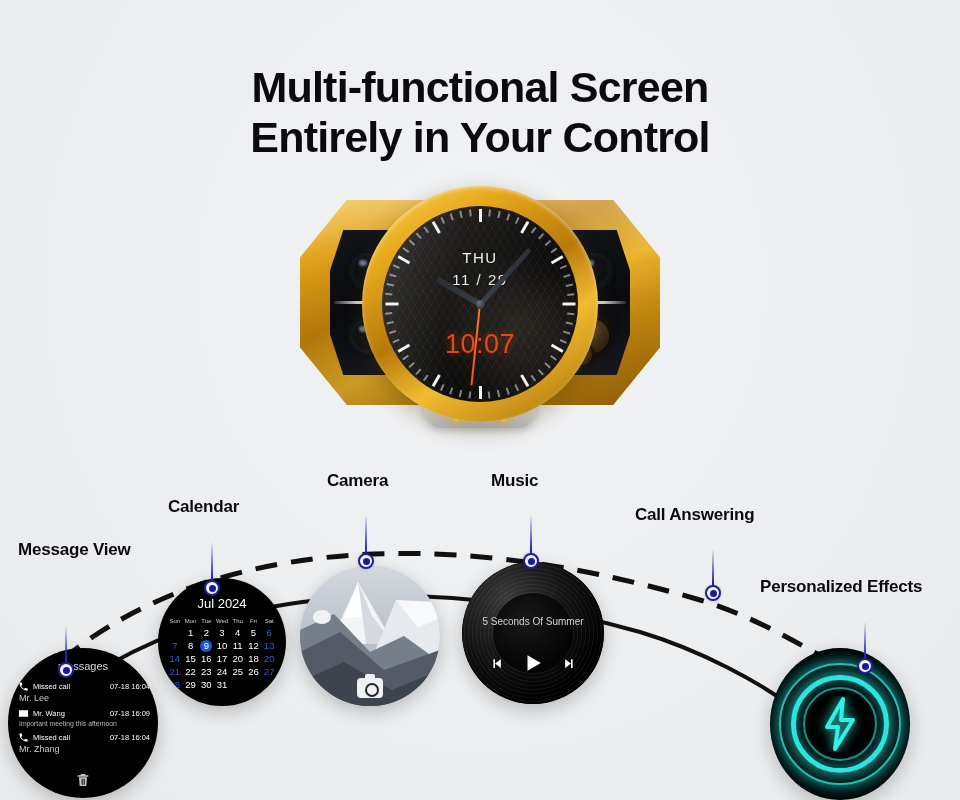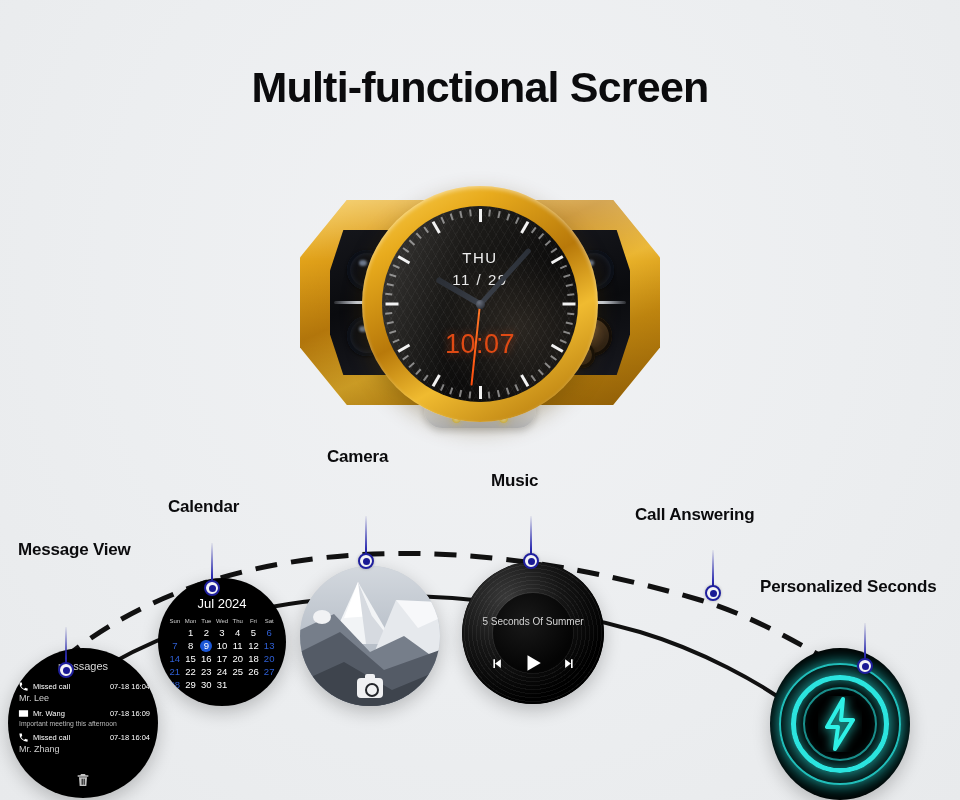--- a/index.html
+++ b/index.html
@@ -378,20 +378,21 @@
   }
   .fx-bolt svg { width: 44px; height: 56px; display: block; }
 </style>
 </head>
 <body>
 
 <div id="page">
 
   <div class="headline">
     <span>Multi-functional Screen</span>
+    <span class="l2">Entirely in Your Control</span>
   </div>
 
   <div class="device-wrap">
     <div class="body-oct"></div>
 
     <div class="sensor-pod left">
       <div class="pod-bar"></div>
       <div class="lens" style="left:17px;top:20px;"></div>
       <div class="lens" style="left:17px;top:86px;"></div>
     </div>
@@ -633,35 +634,35 @@
       <div class="feat-label" style="left: 18px; top: 540px;">Message View</div>
       <div class="pin" style="left: 56px; top: 612px; width: 20px; height: 66px;">
         <div class="pin-stem" style="height: 42px;"></div>
         <div class="pin-dot"></div>
       </div>
       <div class="feat-label" style="left: 168px; top: 497px;">Calendar</div>
       <div class="pin" style="left: 202px; top: 528px; width: 20px; height: 68px;">
         <div class="pin-stem" style="height: 44px;"></div>
         <div class="pin-dot"></div>
       </div>
-      <div class="feat-label" style="left: 327px; top: 447px;">Camera</div>
+      <div class="feat-label" style="left: 327px; top: 471px;">Camera</div>
       <div class="pin" style="left: 356px; top: 501px; width: 20px; height: 68px;">
         <div class="pin-stem" style="height: 44px;"></div>
         <div class="pin-dot"></div>
       </div>
       <div class="feat-label" style="left: 491px; top: 471px;">Music</div>
       <div class="pin" style="left: 521px; top: 501px; width: 20px; height: 68px;">
         <div class="pin-stem" style="height: 44px;"></div>
         <div class="pin-dot"></div>
       </div>
       <div class="feat-label" style="left: 635px; top: 505px;">Call Answering</div>
       <div class="pin" style="left: 703px; top: 535px; width: 20px; height: 66px;">
         <div class="pin-stem" style="height: 42px;"></div>
         <div class="pin-dot"></div>
       </div>
-      <div class="feat-label" style="left: 760px; top: 577px;">Personalized Seconds</div>
+      <div class="feat-label" style="left: 760px; top: 577px;">Personalized Effects</div>
       <div class="pin" style="left: 855px; top: 608px; width: 20px; height: 66px;">
         <div class="pin-stem" style="height: 42px;"></div>
         <div class="pin-dot"></div>
       </div>
     </div>
 
 </div>
 
 </body></html>

